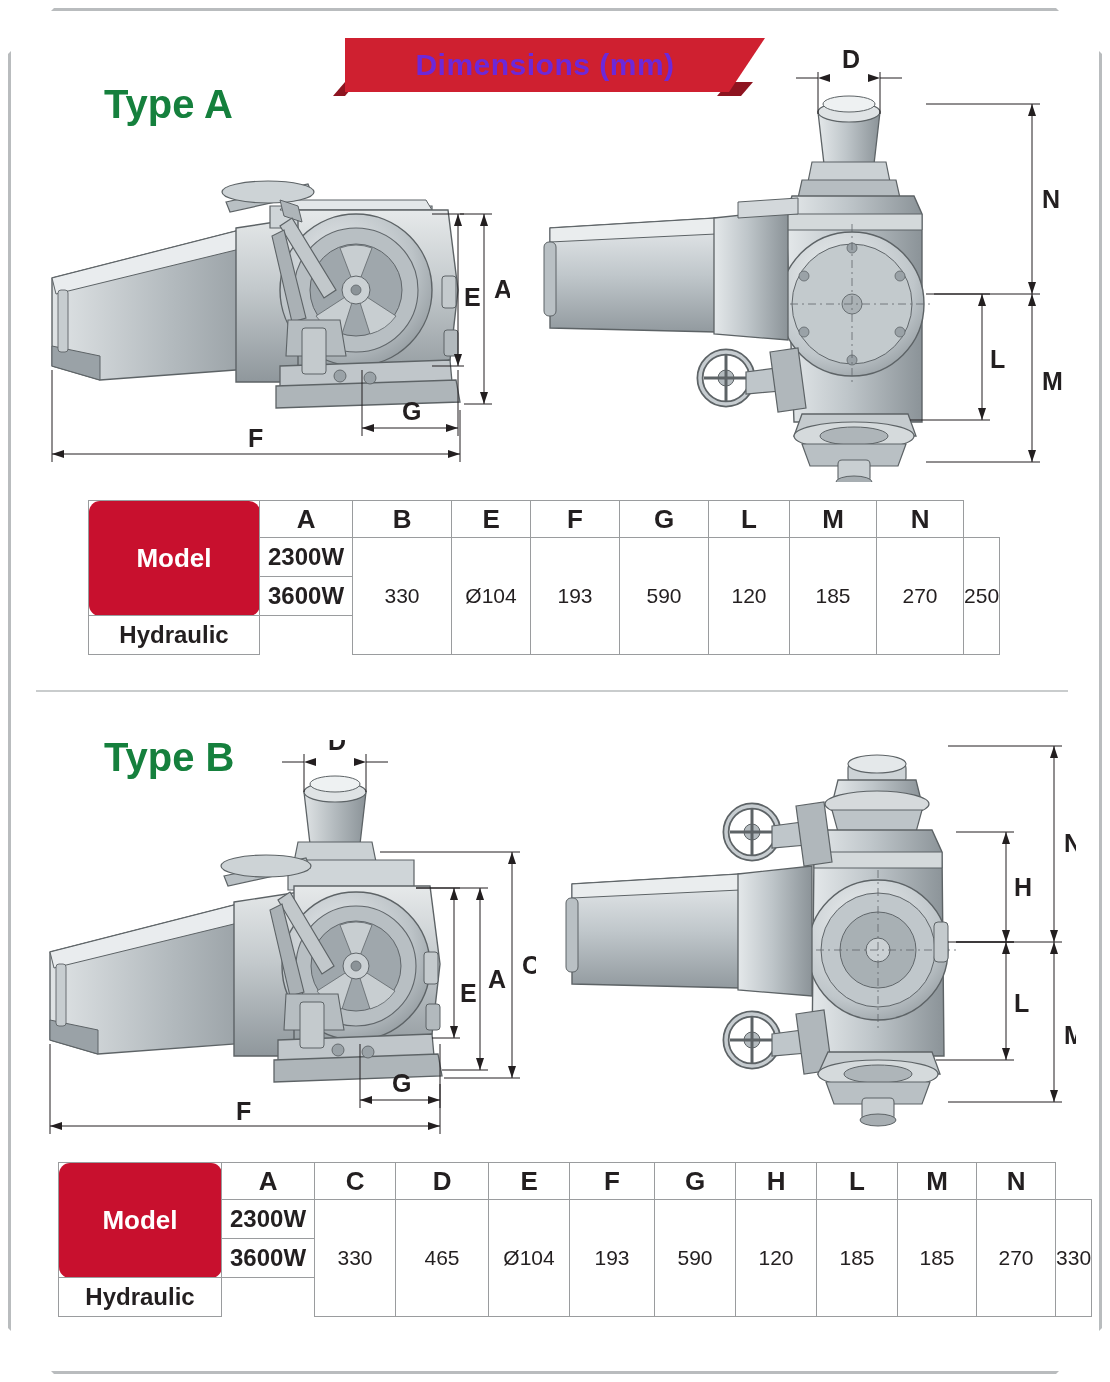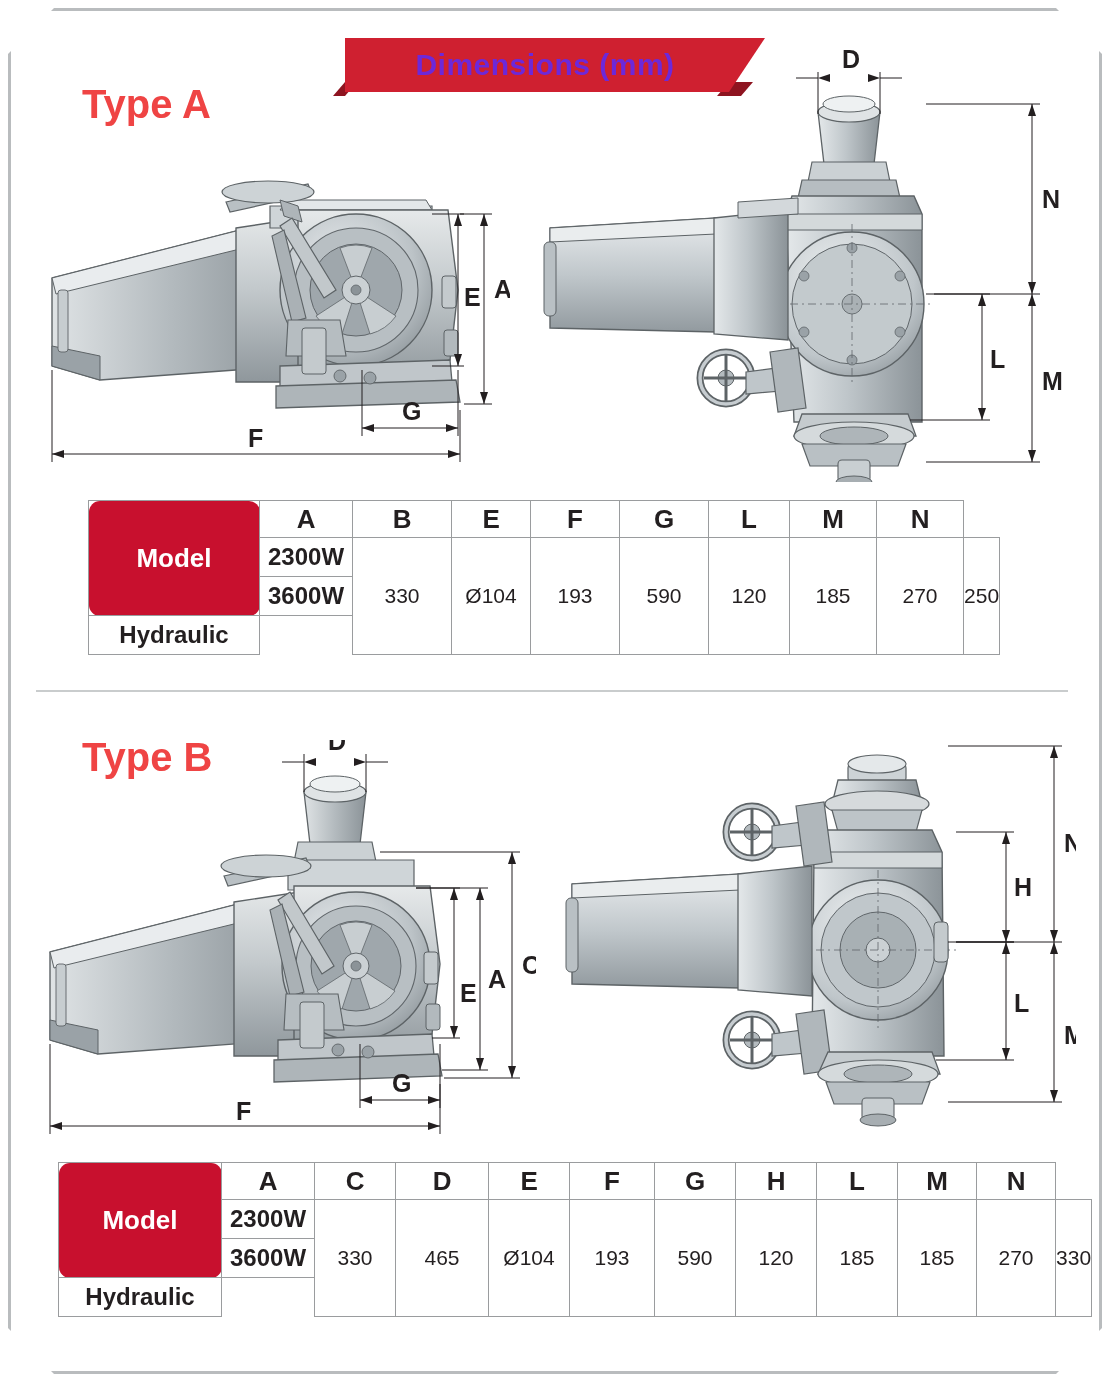--- a/index.html
+++ b/index.html
@@ -15,21 +15,21 @@
   .ribbon{position:absolute;left:345px;top:38px;width:420px;height:54px;}
   .ribbon .bar{position:absolute;left:0;top:0;width:420px;height:54px;background:#cf2030;
      clip-path:polygon(0 0,420px 0,384px 54px,0 54px);}
   .ribbon .fold-l{position:absolute;left:-12px;top:44px;width:24px;height:14px;background:#8e1420;
      clip-path:polygon(12px 0,24px 0,12px 14px,0 14px);}
   .ribbon .fold-r{position:absolute;left:372px;top:44px;width:36px;height:14px;background:#8e1420;
      clip-path:polygon(12px 0,36px 0,24px 14px,0 14px);}
   .ribbon .txt{position:absolute;left:0;top:0;width:400px;height:54px;display:flex;align-items:center;justify-content:center;
      color:#6d28d9;font-size:30px;font-weight:bold;letter-spacing:.5px;}
 
-  .type-label{position:absolute;font-size:40px;font-weight:bold;color:#ef4444;}
+  .type-label{position:absolute;font-size:40px;font-weight:bold;color:#15803d;margin-left:22px;}
   #typeA-label{left:82px;top:82px;}
   #typeB-label{left:82px;top:735px;}
 
   .divider{position:absolute;left:36px;width:1032px;height:2px;background:#c9cccd;}
 
   
   table.dims{position:absolute;border-collapse:collapse;font-size:23px;}
   table.dims td{border:1px solid #9a9c9e;text-align:center;vertical-align:middle;padding:0;}
   table.dims td.hdr{background:#c8102e;color:#fff;font-weight:bold;font-size:26px;border-radius:11px;}
   table.dims td.colhdr{font-weight:bold;font-size:26px;}

